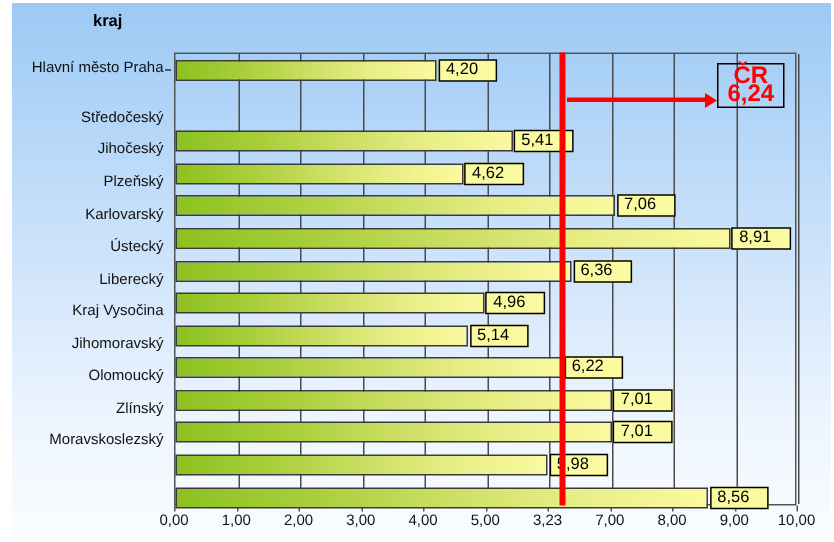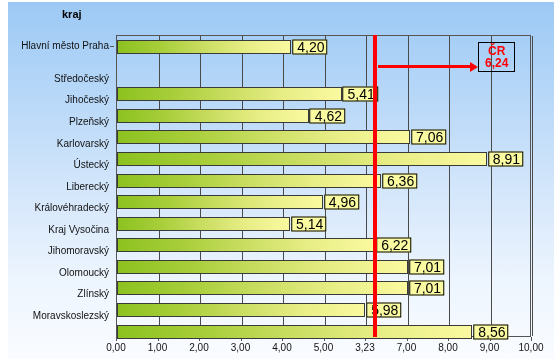--- a/index.html
+++ b/index.html
@@ -45,22 +45,22 @@
     border:1px solid #3a3a3a;
     box-sizing:border-box;
     z-index:3;
   }
   .vlabel{
     position:absolute;
     right:-2px;top:50%;
     transform:translate(100%,-50%);
     background:#FAFAA0;
     border:1px solid #000;
-    font-size:14px;color:#000;
-    padding:1px 2px 1px 4px;
+    font-size:11px;color:#000;
+    padding:1px 12px 1px 4px;
     white-space:nowrap;
     line-height:11px;
     z-index:4;
   }
   
   .catlabels{
     position:absolute;left:0;top:33px;width:106px;height:302px;
   }
   .catlabel{
     height:21.57px;
@@ -89,21 +89,21 @@
   
   .refline{
     position:absolute;top:33px;height:302px;width:4px;
     background:#FF0000;z-index:6;
   }
   .callout{
     position:absolute;
     border:1px solid #000;
     background:transparent;
     color:#FF0000;
-    font-size:12px;font-weight:bold;
+    font-size:16px;font-weight:bold;
     text-align:center;
     line-height:12px;
     padding:2px 6px;
     z-index:7;
   }
   .arrow-line{
     position:absolute;height:3px;background:#FF0000;z-index:6;
   }
   .arrow-head{
     position:absolute;width:0;height:0;
@@ -121,21 +121,20 @@
   <div class="legend-title">kraj</div>
 
   <div class="catlabels" id="catlabels">
       <div class="catlabel" style="height: 21.5714px;">Hlavní město Praha<span class="tick-mark" style="top: 10.7857px;"></span></div>
       <div class="catlabel" style="height: 21.5714px; margin-top: 11px;">Středočeský<span class="tick-mark" style="top: 10.7857px;"></span></div>
       <div class="catlabel" style="height: 21.5714px;">Jihočeský<span class="tick-mark" style="top: 10.7857px;"></span></div>
       <div class="catlabel" style="height: 21.5714px;">Plzeňský<span class="tick-mark" style="top: 10.7857px;"></span></div>
       <div class="catlabel" style="height: 21.5714px;">Karlovarský<span class="tick-mark" style="top: 10.7857px;"></span></div>
       <div class="catlabel" style="height: 21.5714px;">Ústecký<span class="tick-mark" style="top: 10.7857px;"></span></div>
       <div class="catlabel" style="height: 21.5714px;">Liberecký<span class="tick-mark" style="top: 10.7857px;"></span></div>
-      <div class="catlabel" style="height: 21.5714px;">Královéhradecký<span class="tick-mark" style="top: 10.7857px;"></span></div>
       <div class="catlabel" style="height: 21.5714px;">Kraj Vysočina<span class="tick-mark" style="top: 10.7857px;"></span></div>
       <div class="catlabel" style="height: 21.5714px;">Jihomoravský<span class="tick-mark" style="top: 10.7857px;"></span></div>
       <div class="catlabel" style="height: 21.5714px;">Olomoucký<span class="tick-mark" style="top: 10.7857px;"></span></div>
       <div class="catlabel" style="height: 21.5714px;">Zlínský<span class="tick-mark" style="top: 10.7857px;"></span></div>
       <div class="catlabel" style="height: 21.5714px;">Moravskoslezský<span class="tick-mark" style="top: 10.7857px;"></span></div>
     </div>
 
   <div id="plot">
     <div id="gridlines">
         <div class="gridline" style="left: 41.5px;"></div>
@@ -179,21 +178,21 @@
           <div class="bar" style="width: 263.94px;">
             <div class="vlabel">6,36</div>
           </div>
         </div>
         <div class="row" style="height: 21.5714px;">
           <div class="bar" style="width: 205.84px;">
             <div class="vlabel">4,96</div>
           </div>
         </div>
         <div class="row" style="height: 21.5714px;">
-          <div class="bar" style="width: 173px;">
+          <div class="bar" style="width: 195px;">
             <div class="vlabel">5,14</div>
           </div>
         </div>
         <div class="row" style="height: 21.5714px;">
           <div class="bar" style="width: 258.13px;">
             <div class="vlabel">6,22</div>
           </div>
         </div>
         <div class="row" style="height: 21.5714px;">
           <div class="bar" style="width: 290.915px;">

